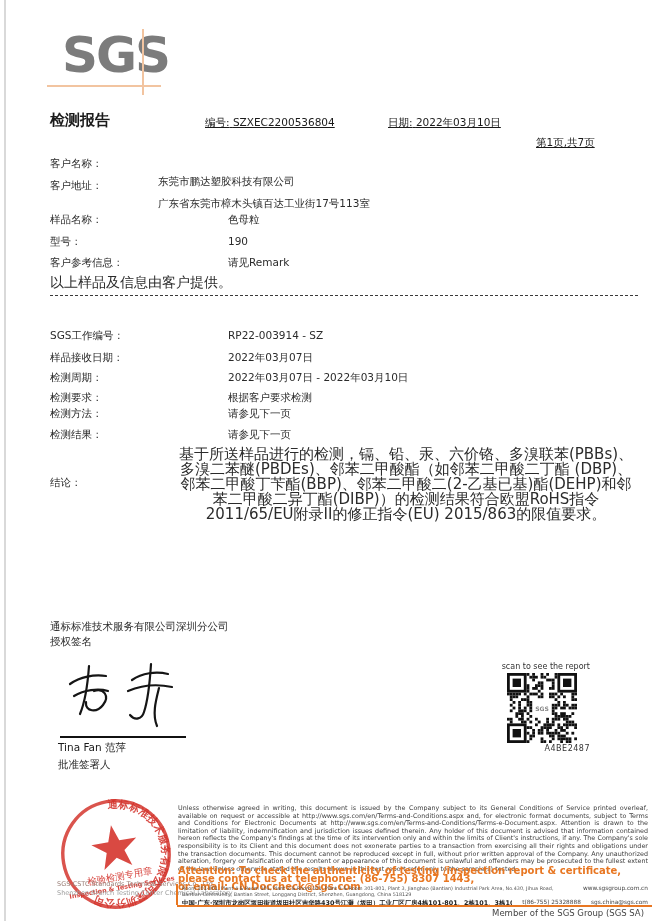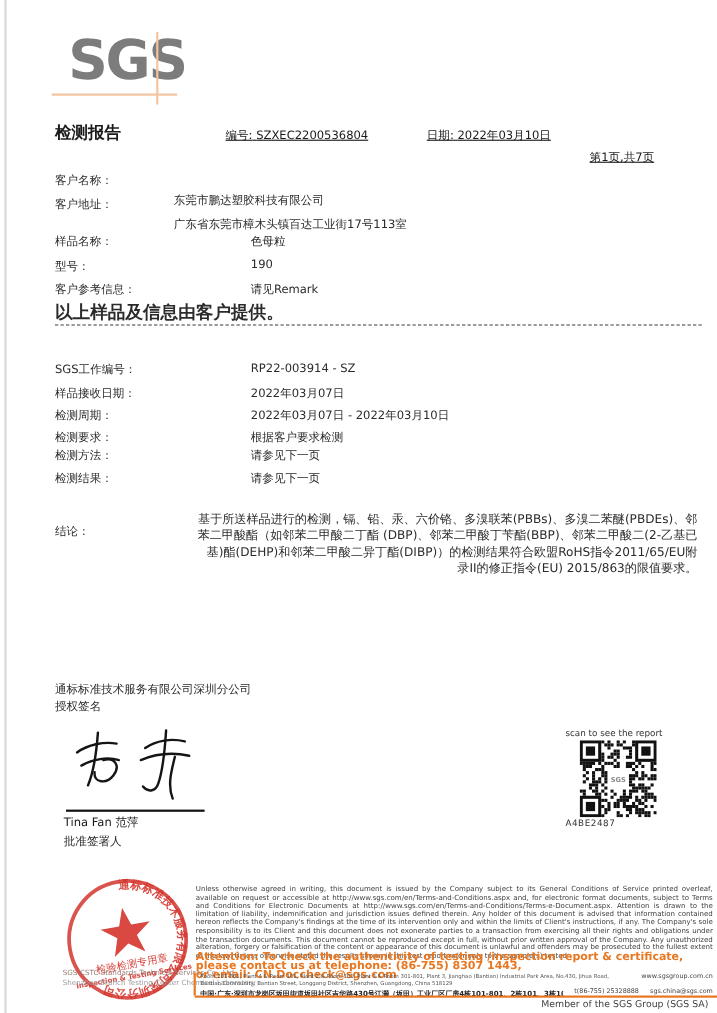--- a/index.html
+++ b/index.html
@@ -24,39 +24,39 @@
   .hdr-meta  { position:absolute; top:116px; font-size:10.5px; color:#1a1a1a; white-space:nowrap;text-decoration:underline; }
   .hdr-no    { left:205px; }
   .hdr-date  { left:388px;text-align:center; }
   .hdr-page  { left:536px;margin-top:20px; }
 
   
   .frow { position:absolute; left:50px; font-size:10.5px; color:#2b2b2b; white-space:nowrap; }
   .frow .lab { display:inline-block; }
   .val-client { position:absolute; left:108px; top:0;margin-top:18px; }
   .val-wide   { position:absolute; left:178px; top:0; }
-  .note-line  { position:absolute; left:50px; top:274px; font-size:16px; color:#2b2b2b;font-weight:bold; }
+  .note-line  { position:absolute; left:50px; top:274px; font-size:14px; color:#2b2b2b; }
   .dash-sep   { position:absolute; left:50px; top:295px; width:588px; border-top:1.5px dashed #3a3a3a; }
 
   .conclusion-label { position:absolute; left:50px; top:447px; font-size:10.5px;margin-top:29px; }
   .conclusion-text  {
     position:absolute; left:178px; top:447px; width:456px;
-    font-size:11px; line-height:15px; color:#2b2b2b; text-align:right;margin-top:17px;
+    font-size:15px; line-height:15px; color:#2b2b2b; text-align:center;
   }
 
   
   .sig-company { position:absolute; left:50px; top:620px; font-size:10.5px; color:#2b2b2b; }
   .sig-auth    { position:absolute; left:50px; top:635px; font-size:10.5px; color:#2b2b2b; }
   .sig-svg     { position:absolute; left:58px; top:658px; }
   .sig-line    { position:absolute; left:60px; top:736px; width:126px; height:1.5px; background:#111; }
   .sig-name    { position:absolute; left:58px; top:741px; font-size:10.5px; color:#1a1a1a;text-align:right; }
   .sig-title   { position:absolute; left:58px; top:758px; font-size:10.5px; color:#2b2b2b; }
 
   
-  .qr-wrap   { position:absolute; left:494px; top:662px; width:96px; text-align:left;margin-left:20px; }
+  .qr-wrap   { position:absolute; left:494px; top:662px; width:96px; text-align:right; }
   .qr-caption{ font-size:8px; color:#333; margin-bottom:2px; white-space:nowrap; }
   .qr-box    { width:70px; height:70px; margin:0 auto; }
   .qr-code-id{ font-size:8px; color:#333; margin-top:1px; letter-spacing:.5px; }
 
   
   .legal {
     position:absolute; left:178px; top:805px; width:470px;
     font-size:6.4px; line-height:7.6px; color:#3d3d3d; text-align:justify;
   }
   .attention {

